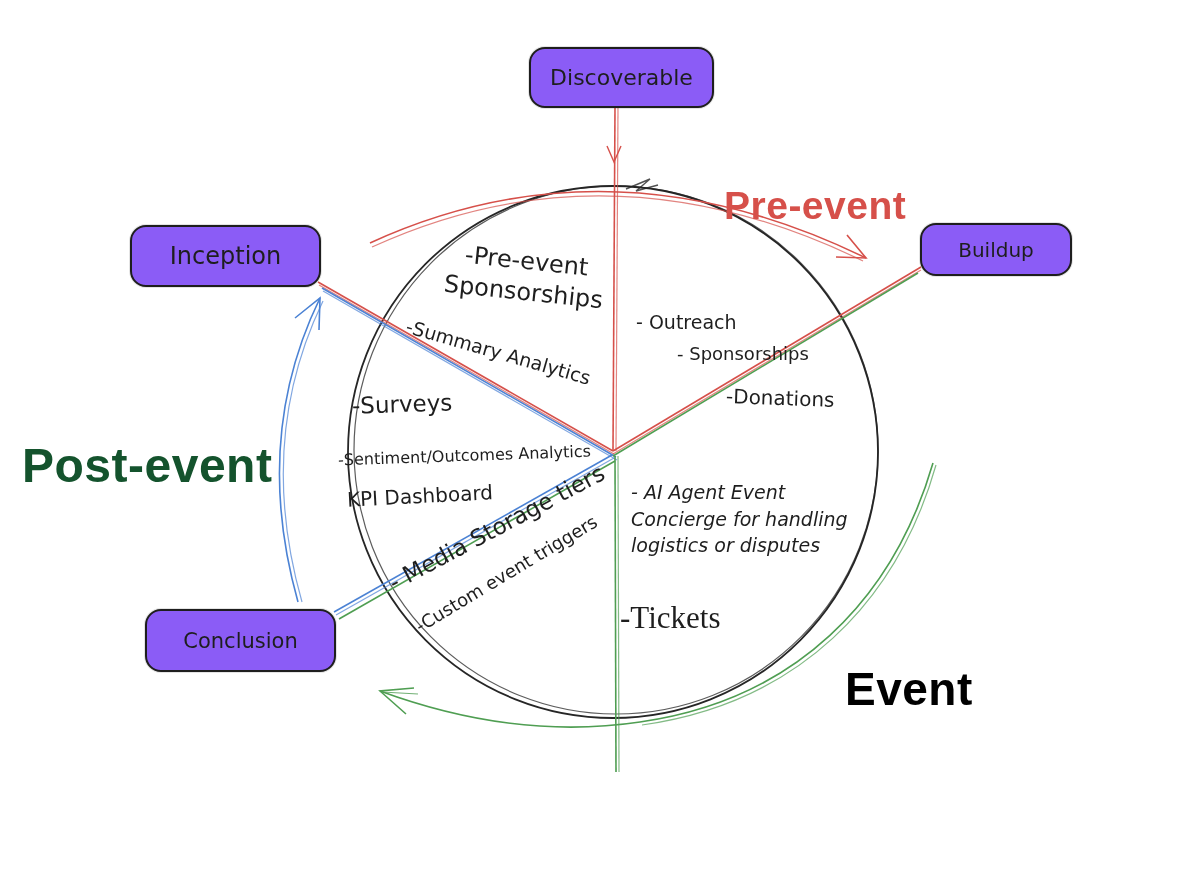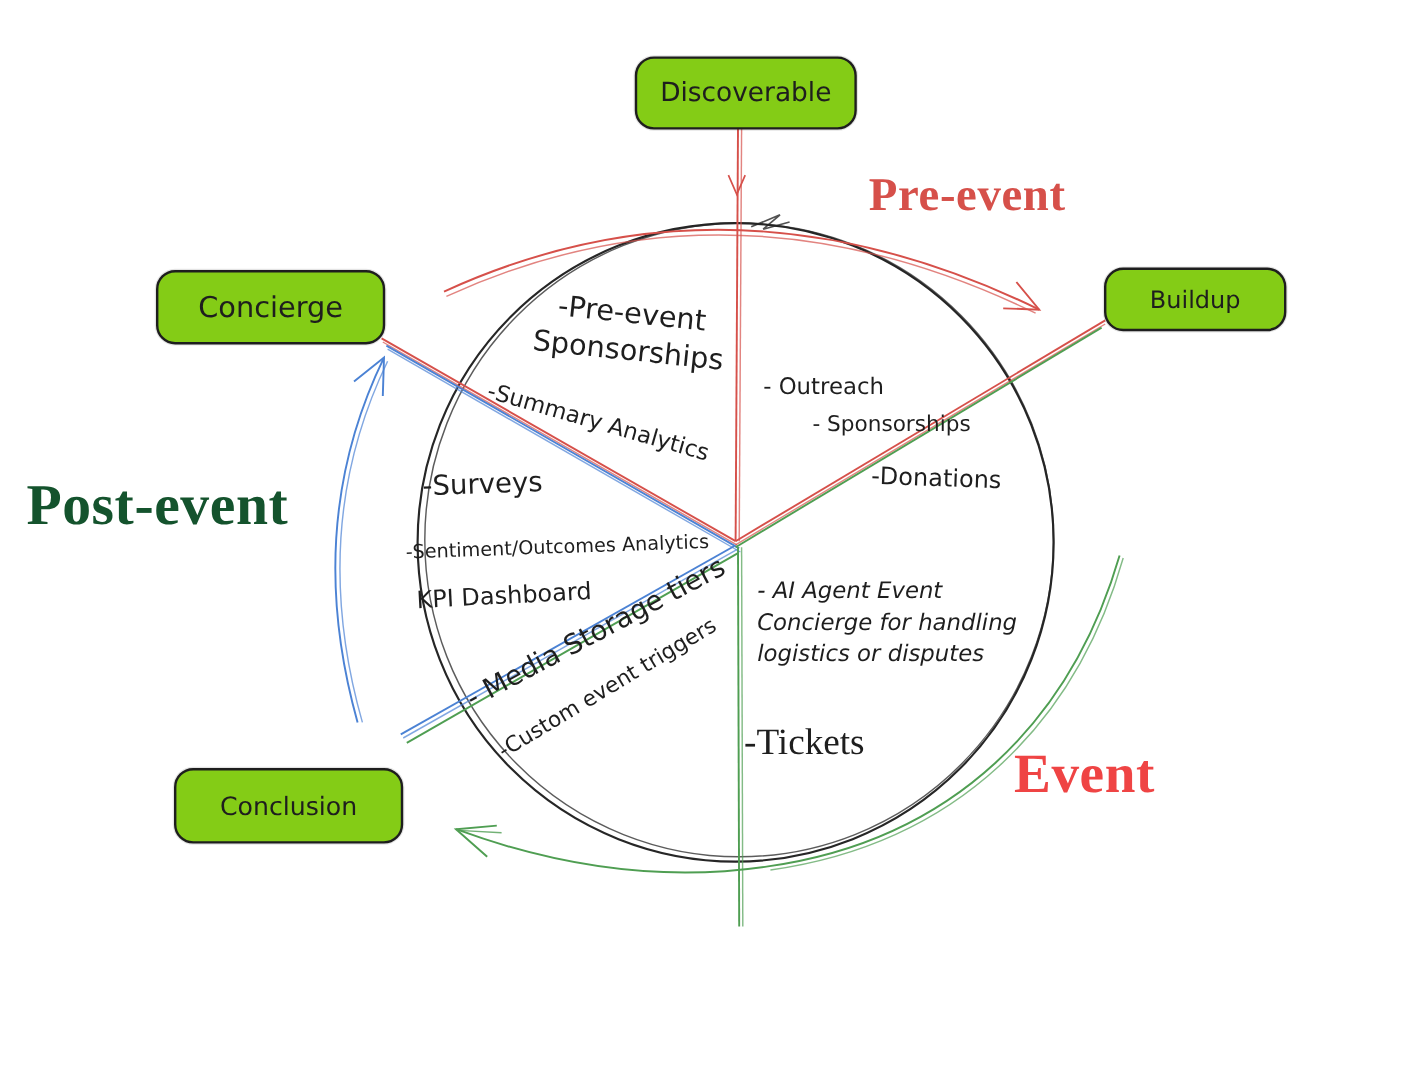--- a/index.html
+++ b/index.html
@@ -6,24 +6,24 @@
   .canvas{
     position:relative;width:1180px;height:892px;background:#ffffff;overflow:hidden;
     font-family:"DejaVu Sans",sans-serif;color:#1e1e1e;
   }
   .strokes{position:absolute;left:0;top:0;}
   .hand{font-family:"DejaVu Sans",sans-serif;}
   .round{font-family:Liberation Serif, serif;}
   .note{position:absolute;white-space:pre-line;line-height:1.3;color:#1e1e1e;}
   .stage-box{
     position:absolute;display:flex;align-items:center;justify-content:center;
-    border:2.2px solid #1e1e1e;border-radius:16px;background:#84cc16;
+    border:2.2px solid #1e1e1e;border-radius:16px;background:#8b5cf6;
     box-shadow:0 0 0 1px rgba(30,30,30,.12);
   }
-  .phase-label{position:absolute;font-family:Liberation Serif, serif;font-weight:600;letter-spacing:.5px;}
+  .phase-label{position:absolute;font-family:Liberation Sans, sans-serif;font-weight:600;letter-spacing:.5px;margin-top:44px;}
   .ctr{text-align:center;}
 </style>
 </head>
 <body>
 
 <div class="canvas">
 
   <svg class="strokes" width="1180" height="892" viewBox="0 0 1180 892">
 
     <ellipse cx="613" cy="452" rx="265" ry="266" fill="none" stroke="#262626" stroke-width="1.8"></ellipse>
@@ -69,32 +69,32 @@
     <g stroke="#4f9e52" fill="none" stroke-width="1.6">
       <path d="M 933 463 C 893 600 795 700 640 722 C 540 737 448 716 380 691"></path>
       <path d="M 936 465 C 897 602 798 703 642 725" opacity="0.7" stroke-width="1.2"></path>
       <path d="M 414 688 L 380 691 L 406 714" stroke-width="1.6"></path>
       <path d="M 418 694 L 382 692" stroke-width="1.2" opacity="0.8"></path>
     </g>
   </svg>
 
   <div class="phase-label" style="left:724px;top:140px;font-size:39px;color:#d6504a;">Pre-event</div>
   <div class="phase-label" style="left:22px;top:394px;font-size:48px;color:#14532d;">Post-event</div>
-  <div class="phase-label" style="left:845px;top:618px;font-size:46px;color:#ef4444;">Event</div>
+  <div class="phase-label" style="left:845px;top:618px;font-size:46px;color:#000000;">Event</div>
 
   <div class="stage-box hand" style="left:529px;top:47px;width:181px;height:57px;font-size:22px;">
     <span>Discoverable</span>
   </div>
   <div class="stage-box hand" style="left:130px;top:225px;width:187px;height:58px;font-size:24px;">
-    <span>Concierge</span>
+    <span>Inception</span>
   </div>
   <div class="stage-box hand" style="left:920px;top:223px;width:148px;height:49px;font-size:20px;">
     <span>Buildup</span>
   </div>
-  <div class="stage-box hand" style="left:145px;top:609px;width:187px;height:59px;font-size:21px;margin-top:31px;">
+  <div class="stage-box hand" style="left:145px;top:609px;width:187px;height:59px;font-size:21px;">
     <span>Conclusion</span>
   </div>
 
   <div class="note hand ctr" style="left:415px;top:246px;width:220px;font-size:24px;transform:rotate(6deg);">-Pre-event
 Sponsorships</div>
   <div class="note hand" style="left:410px;top:314px;font-size:19px;transform:rotate(16deg);transform-origin:left top;">-Summary Analytics</div>
 
   <div class="note hand" style="left:636px;top:310px;font-size:19px;">- Outreach</div>
   <div class="note hand" style="left:629px;top:342px;font-size:18px;margin-left:48px;">- Sponsorships</div>
 

